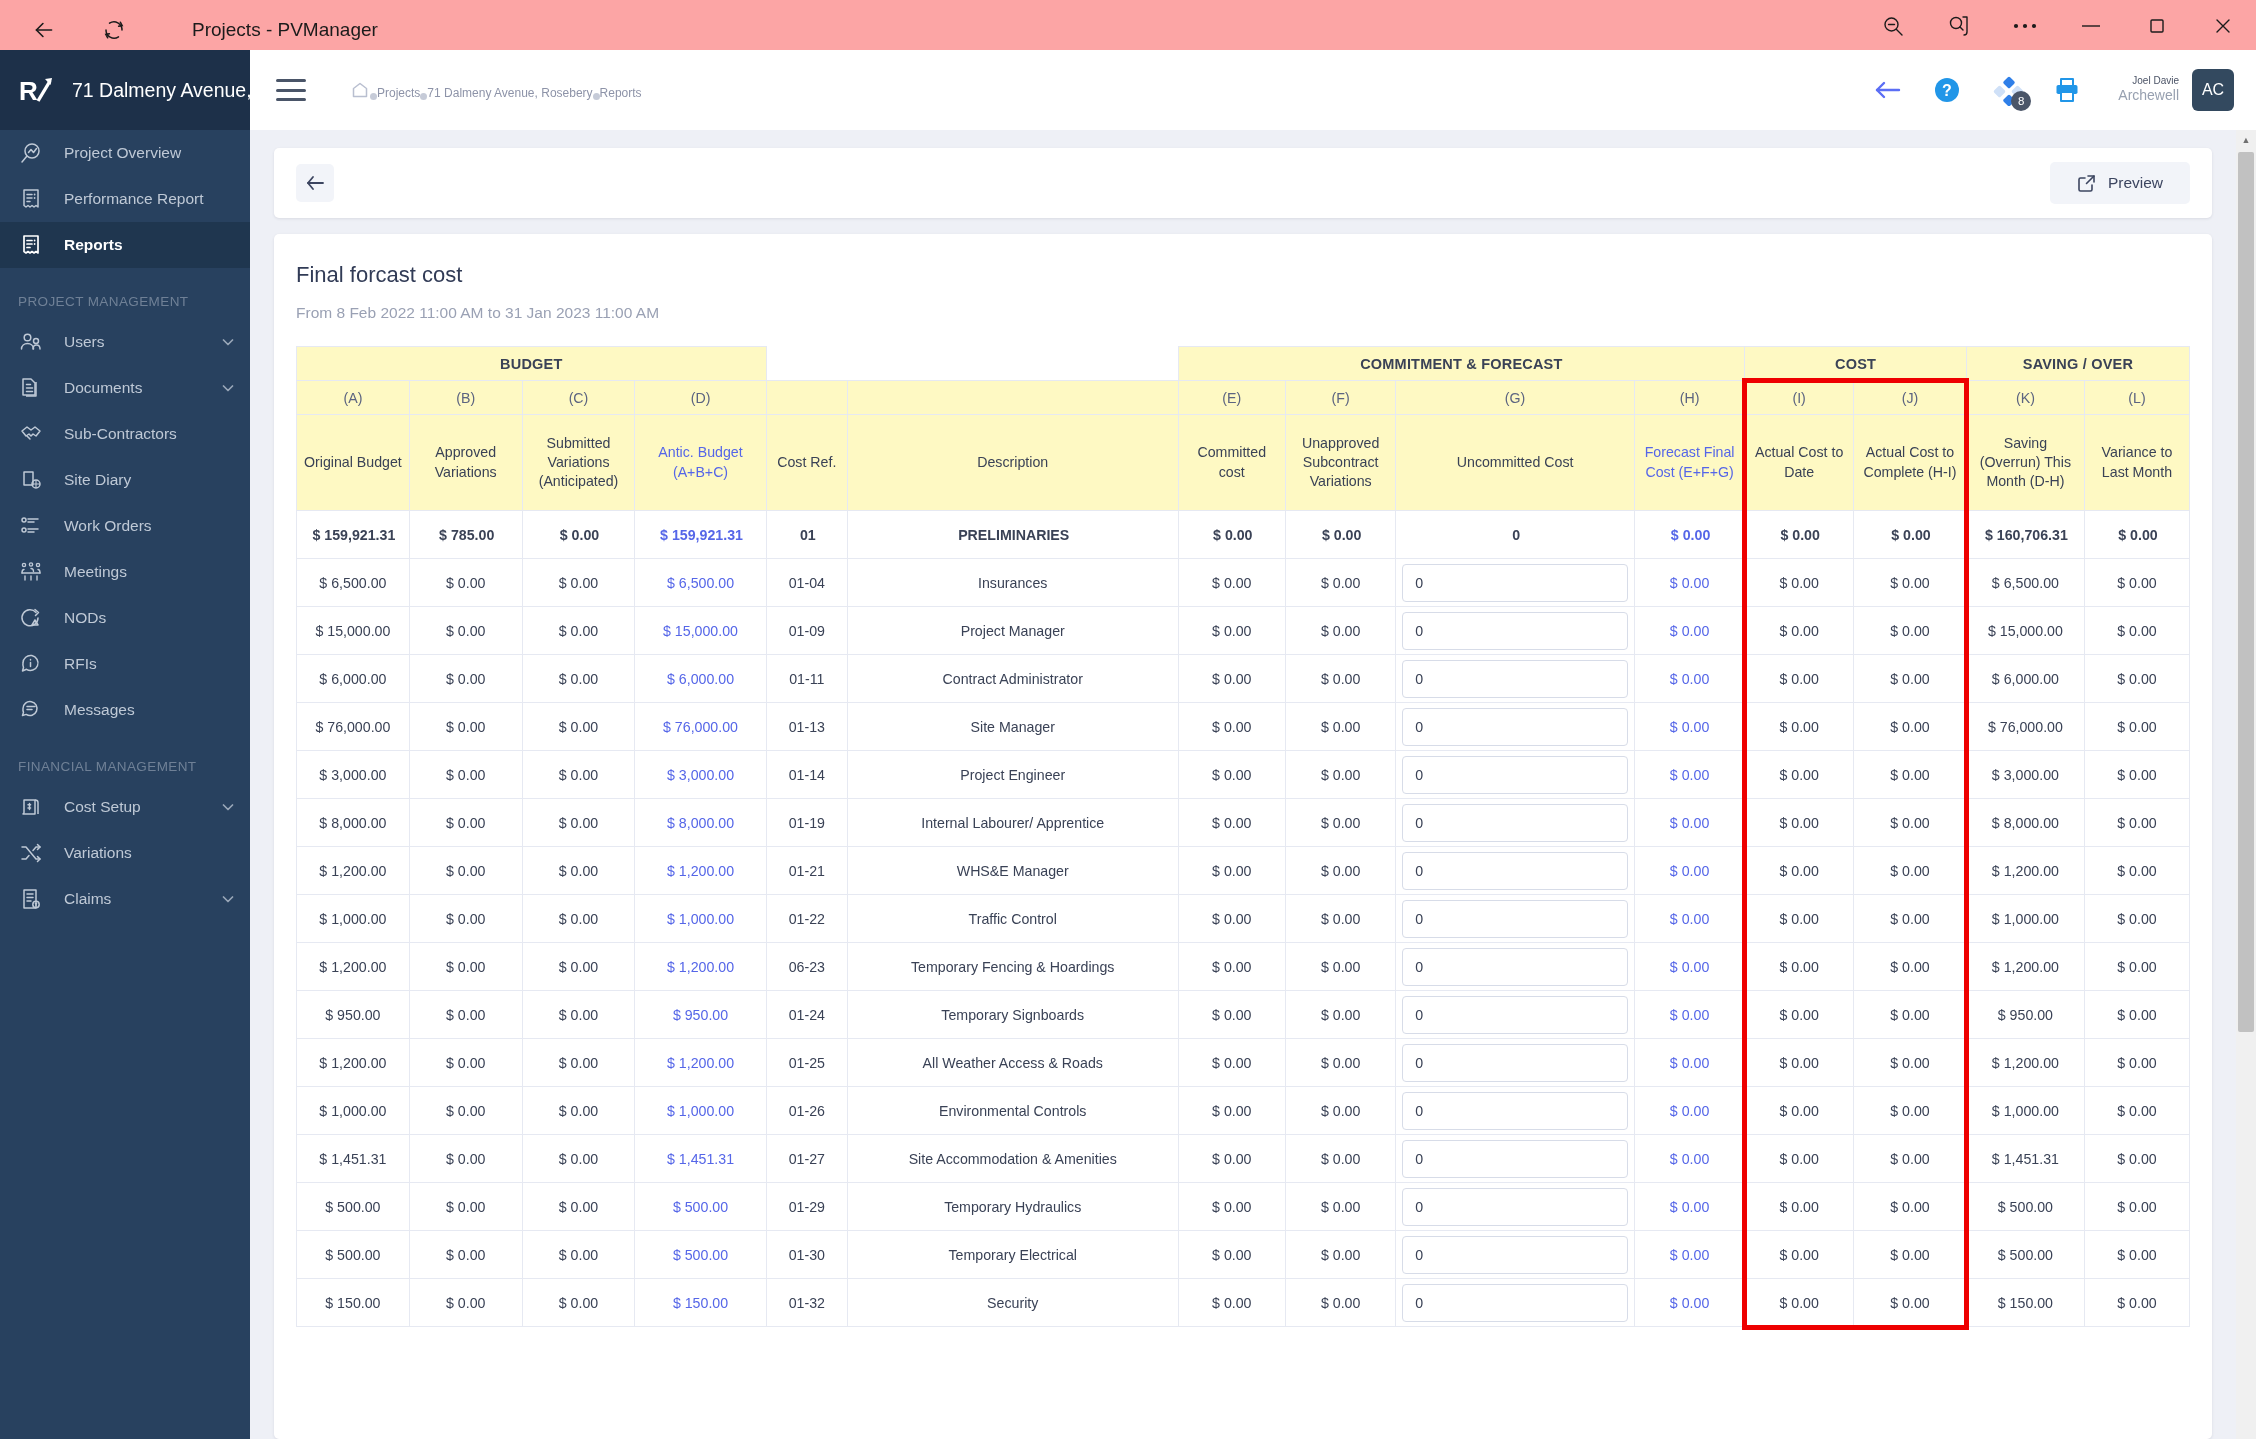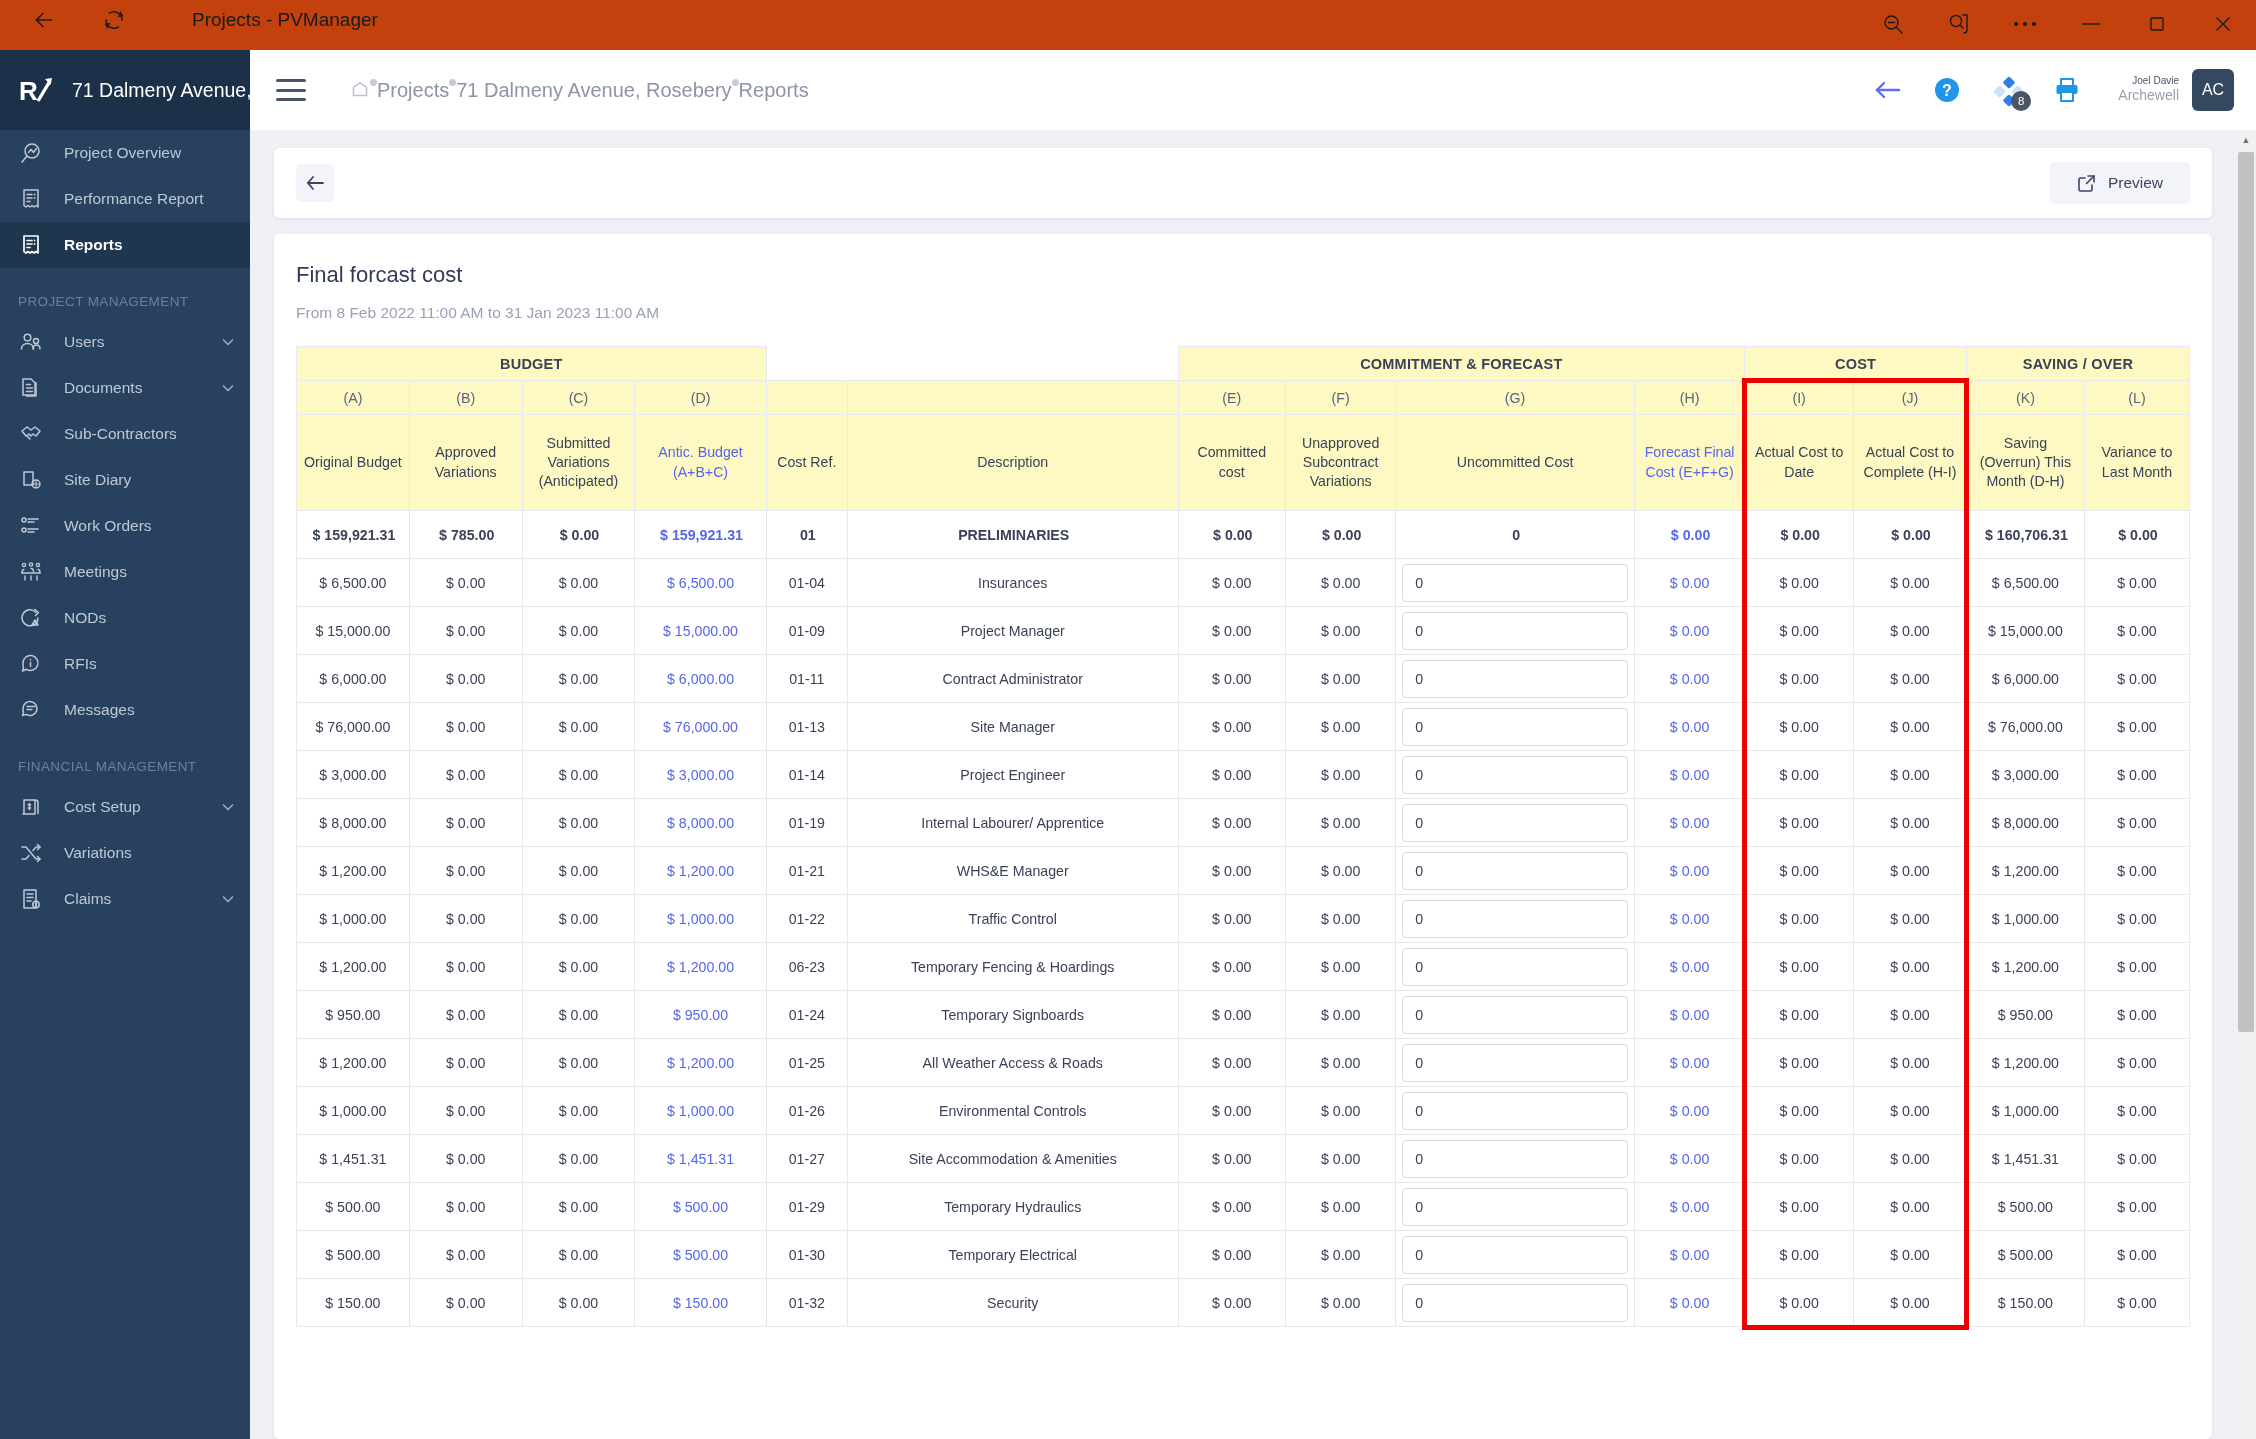--- a/index.html
+++ b/index.html
@@ -6,21 +6,21 @@
   html, body {
     width: 2256px; height: 1439px;
     font-family: "Liberation Sans", sans-serif;
     background: #ffffff;
     overflow: hidden;
   }
 
   
   .win-chrome {
     position: absolute; top: 0; left: 0; width: 2256px; height: 50px;
-    background: #c2410c; display: flex; align-items: flex-start;
+    background: #fca5a5; display: flex; align-items: flex-end;
   }
   .win-left { display: flex; align-items: center; gap: 26px; padding-left: 22px; }
   .win-icon-btn {
     width: 44px; height: 40px; display: flex; align-items: center; justify-content: center;
     color: #1b1b1b;
   }
   .win-title {
     margin-left: 30px; font-size: 19px; color: #1b1b1b; white-space: nowrap;
   }
   .win-right { margin-left: auto; display: flex; align-items: center; }
@@ -51,21 +51,21 @@
     color: #6f8096; text-transform: uppercase;
   }
 
   
   .appbar {
     position: absolute; top: 50px; left: 250px; width: 2006px; height: 80px;
     background: #ffffff; display: flex; align-items: center; padding: 0 22px 0 26px;
   }
   .burger { width: 30px; height: 22px; display: flex; flex-direction: column; justify-content: space-between; cursor:pointer; }
   .burger span { display: block; height: 3px; background: #4a5568; border-radius: 2px; }
-  .crumbs { display: flex; align-items: flex-start; margin-left: 44px; font-size: 20px; color: #8d93a8; }
+  .crumbs { display: flex; align-items: flex-end; margin-left: 44px; font-size: 12px; color: #8d93a8; }
   .crumb-dot { width: 7px; height: 7px; border-radius: 50%; background: #c6cbd8; }
   .appbar-right { margin-left: auto; display: flex; align-items: center; gap: 26px; }
   .ab-icon { width: 34px; height: 34px; display:flex; align-items:center; justify-content:center; cursor:pointer; position: relative; }
   .badge {
     position: absolute; right: -7px; bottom: -4px; min-width: 20px; height: 20px;
     border-radius: 50%; background: #4a5568; color: #fff; font-size: 11.5px;
     display: flex; align-items: center; justify-content: center; padding: 0 3px;
   }
   .user-block { display: flex; align-items: center; gap: 13px; margin-left: 8px; }
   .user-names { text-align: right; line-height: 1.28; }

